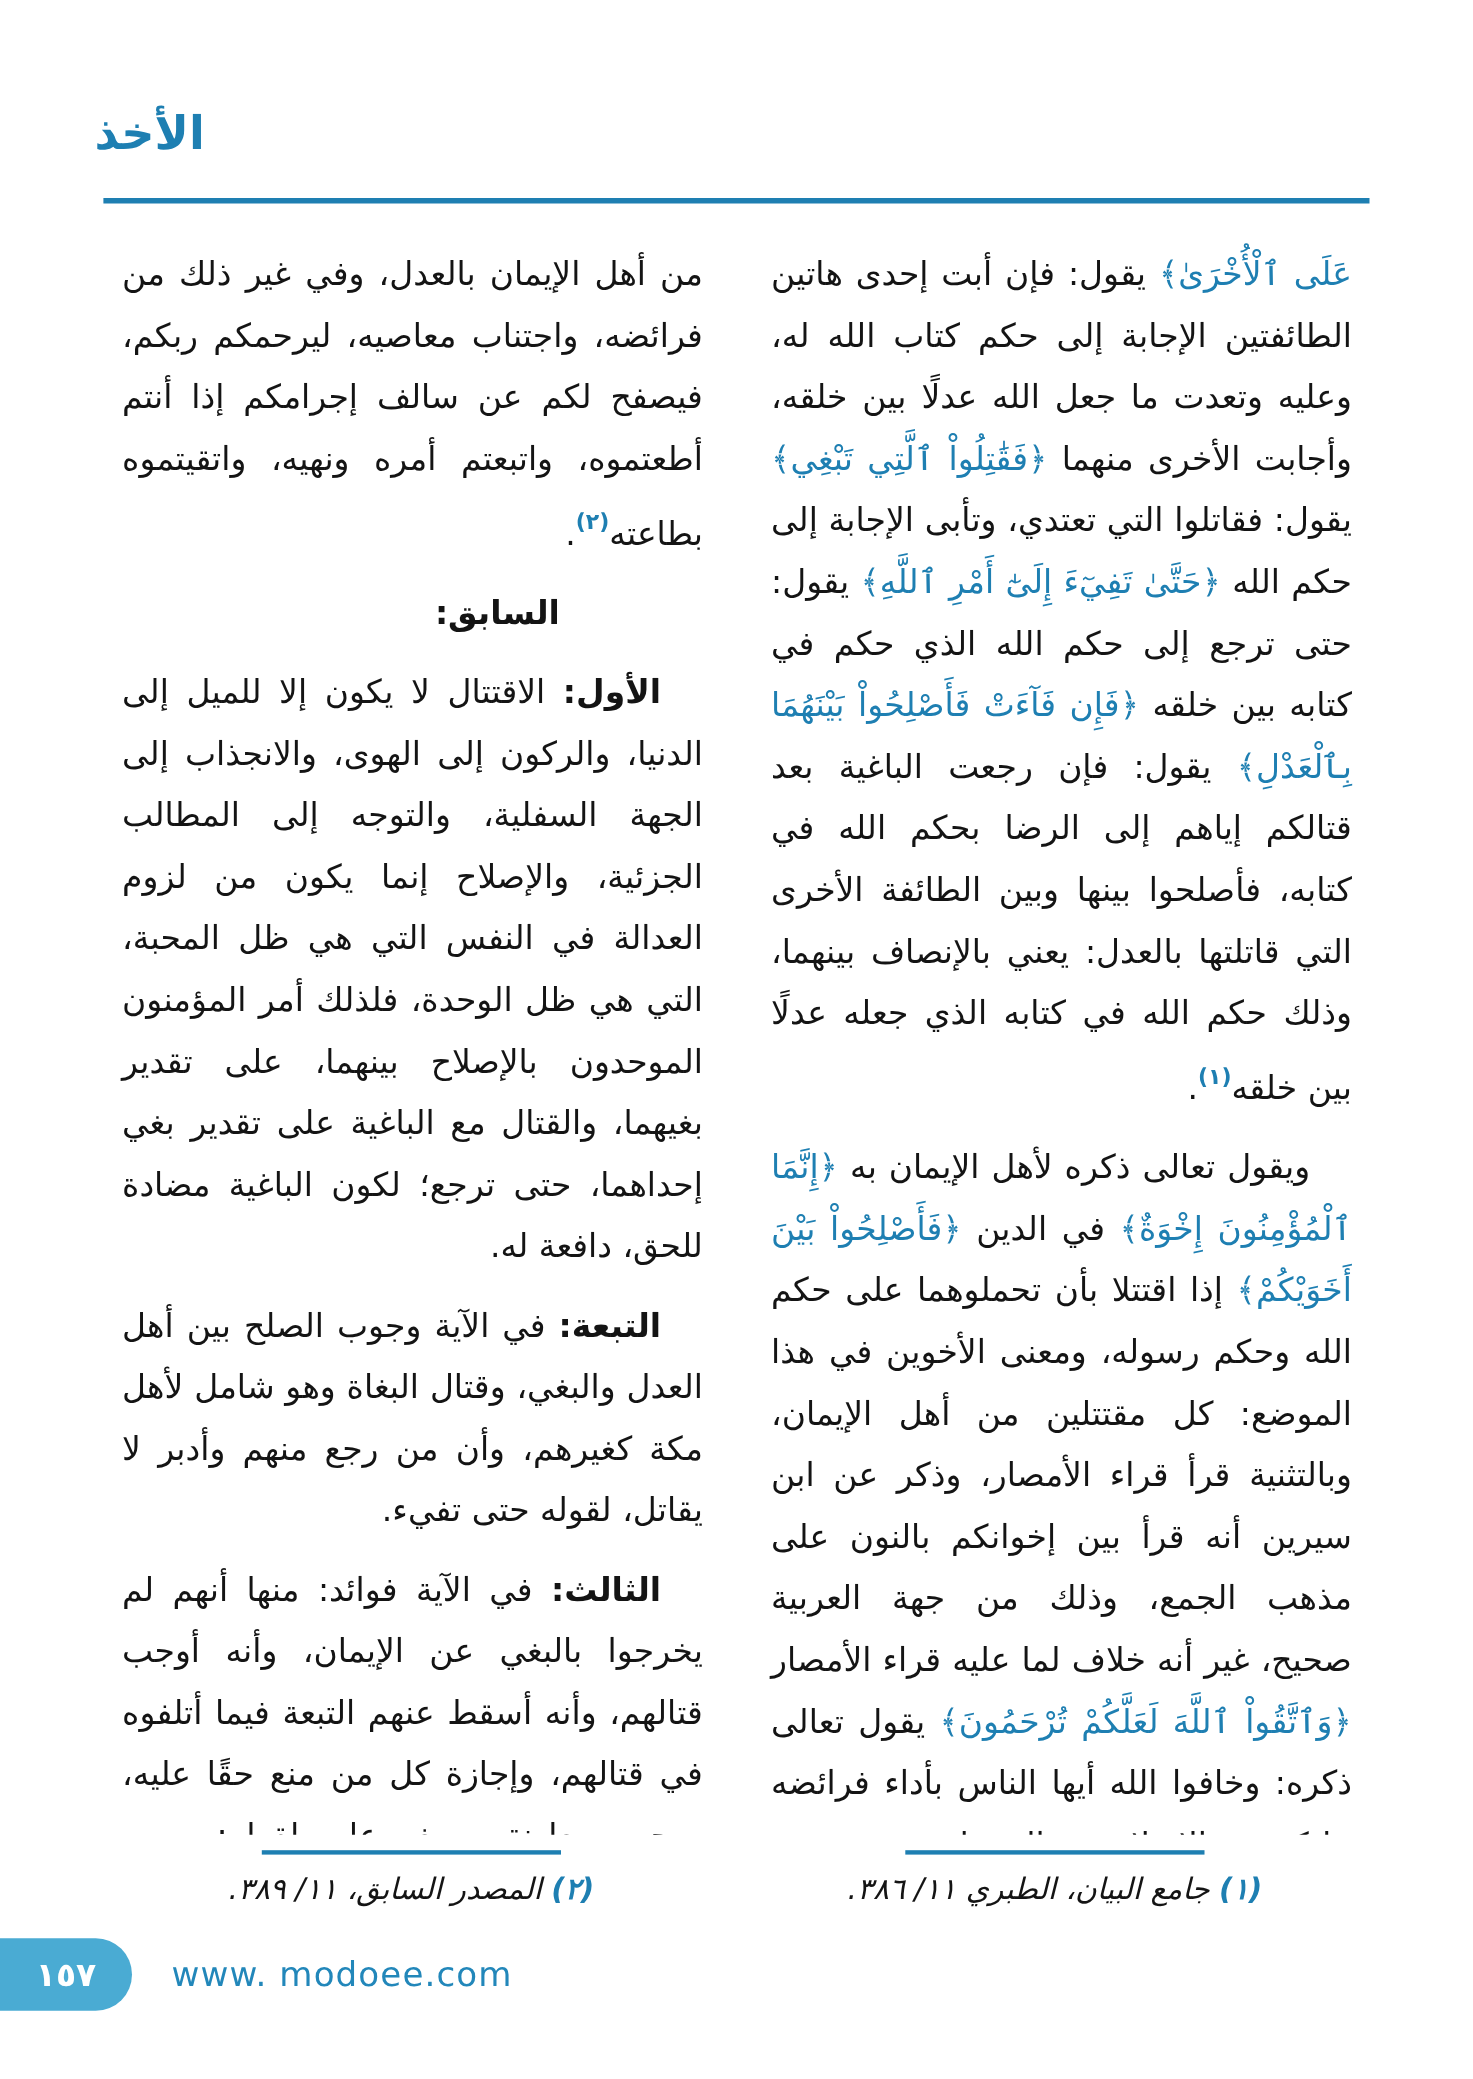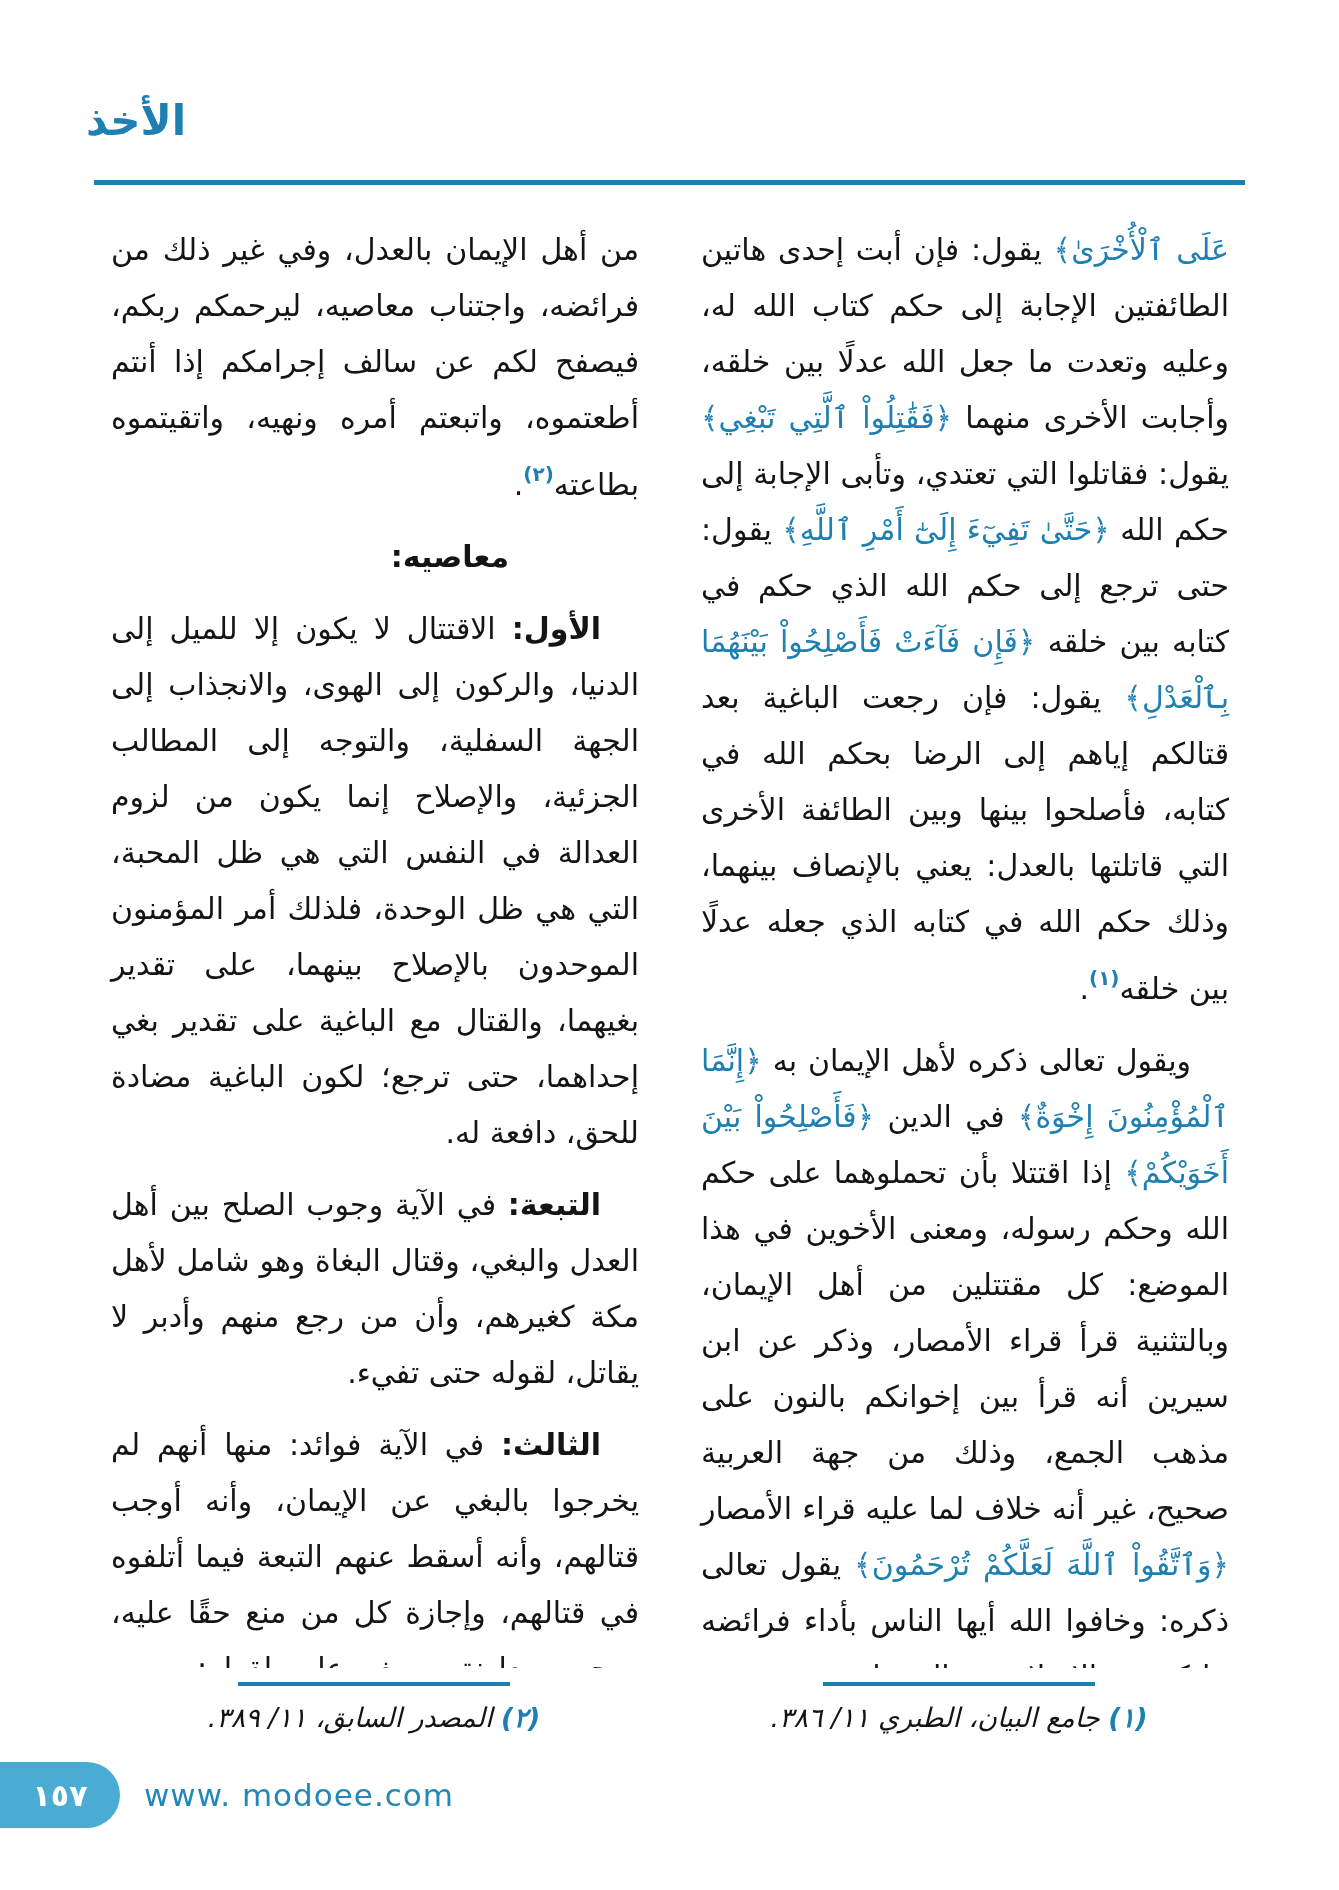--- a/index.html
+++ b/index.html
@@ -66,21 +66,21 @@
     width:272px;height:4px;background:var(--accent);
     margin:0 auto 12px auto;
   }
   .footnote p{margin:0;}
   .fn-num{color:var(--accent);font-weight:bold;}
   .fn-right{right:100px;}
   .fn-left{left:94px;}
   
   .footer{
     position:absolute;top:1762px;left:0;
-    display:flex;align-items:center;gap:24px;
+    display:flex;align-items:center;gap:36px;
     direction:ltr;
   }
   .pill{
     width:120px;height:66px;
     background:var(--pill);
     border-radius:0 34px 34px 0;
     color:#ffffff;
     display:flex;align-items:center;justify-content:center;
     font-size:30px;font-weight:bold;
   }
@@ -99,21 +99,21 @@
 
   <div class="hdr-rule"></div>
 
   <main class="columns">
     <section class="col" id="col-right">
         <p class="no-indent"><span class="seg-quran">عَلَى ٱلْأُخْرَىٰ﴾</span><span class="seg-normal"> يقول: فإن أبت إحدى هاتين الطائفتين الإجابة إلى حكم كتاب الله له، وعليه وتعدت ما جعل الله عدلًا بين خلقه، وأجابت الأخرى منهما </span><span class="seg-quran">﴿فَقَٰتِلُواْ ٱلَّتِي تَبْغِي﴾</span><span class="seg-normal"> يقول: فقاتلوا التي تعتدي، وتأبى الإجابة إلى حكم الله </span><span class="seg-quran">﴿حَتَّىٰ تَفِيٓءَ إِلَىٰٓ أَمْرِ ٱللَّهِ﴾</span><span class="seg-normal"> يقول: حتى ترجع إلى حكم الله الذي حكم في كتابه بين خلقه </span><span class="seg-quran">﴿فَإِن فَآءَتْ فَأَصْلِحُواْ بَيْنَهُمَا بِٱلْعَدْلِ﴾</span><span class="seg-normal"> يقول: فإن رجعت الباغية بعد قتالكم إياهم إلى الرضا بحكم الله في كتابه، فأصلحوا بينها وبين الطائفة الأخرى التي قاتلتها بالعدل: يعني بالإنصاف بينهما، وذلك حكم الله في كتابه الذي جعله عدلًا بين خلقه</span><span class="seg-ref">(١)</span><span class="seg-normal">.</span></p>
         <p><span class="seg-normal">ويقول تعالى ذكره لأهل الإيمان به </span><span class="seg-quran">﴿إِنَّمَا ٱلْمُؤْمِنُونَ إِخْوَةٌ﴾</span><span class="seg-normal"> في الدين </span><span class="seg-quran">﴿فَأَصْلِحُواْ بَيْنَ أَخَوَيْكُمْ﴾</span><span class="seg-normal"> إذا اقتتلا بأن تحملوهما على حكم الله وحكم رسوله، ومعنى الأخوين في هذا الموضع: كل مقتتلين من أهل الإيمان، وبالتثنية قرأ قراء الأمصار، وذكر عن ابن سيرين أنه قرأ بين إخوانكم بالنون على مذهب الجمع، وذلك من جهة العربية صحيح، غير أنه خلاف لما عليه قراء الأمصار </span><span class="seg-quran">﴿وَٱتَّقُواْ ٱللَّهَ لَعَلَّكُمْ تُرْحَمُونَ﴾</span><span class="seg-normal"> يقول تعالى ذكره: وخافوا الله أيها الناس بأداء فرائضه عليكم في الإصلاح بين المقتتلين</span></p>
       </section>
     <section class="col" id="col-left">
         <p class="no-indent"><span class="seg-normal">من أهل الإيمان بالعدل، وفي غير ذلك من فرائضه، واجتناب معاصيه، ليرحمكم ربكم، فيصفح لكم عن سالف إجرامكم إذا أنتم أطعتموه، واتبعتم أمره ونهيه، واتقيتموه بطاعته</span><span class="seg-ref">(٢)</span><span class="seg-normal">.</span></p>
-        <p class="big-indent"><span class="seg-bold">معاصيه:</span></p>
+        <p class="big-indent"><span class="seg-bold">السابق:</span></p>
         <p><span class="seg-bold">الأول:</span><span class="seg-normal"> الاقتتال لا يكون إلا للميل إلى الدنيا، والركون إلى الهوى، والانجذاب إلى الجهة السفلية، والتوجه إلى المطالب الجزئية، والإصلاح إنما يكون من لزوم العدالة في النفس التي هي ظل المحبة، التي هي ظل الوحدة، فلذلك أمر المؤمنون الموحدون بالإصلاح بينهما، على تقدير بغيهما، والقتال مع الباغية على تقدير بغي إحداهما، حتى ترجع؛ لكون الباغية مضادة للحق، دافعة له.</span></p>
         <p><span class="seg-bold">التبعة:</span><span class="seg-normal"> في الآية وجوب الصلح بين أهل العدل والبغي، وقتال البغاة وهو شامل لأهل مكة كغيرهم، وأن من رجع منهم وأدبر لا يقاتل، لقوله حتى تفيء.</span></p>
         <p><span class="seg-bold">الثالث:</span><span class="seg-normal"> في الآية فوائد: منها أنهم لم يخرجوا بالبغي عن الإيمان، وأنه أوجب قتالهم، وأنه أسقط عنهم التبعة فيما أتلفوه في قتالهم، وإجازة كل من منع حقًا عليه، ووجوب معاونة من بغي عليه، لقوله:</span></p>
       </section>
   </main>
 
   <div class="footnote fn-right">
     <div class="fn-sep"></div>
     <p><span class="fn-num">(١)</span> <span>جامع البيان، الطبري ١١/ ٣٨٦.</span></p>
   </div>

